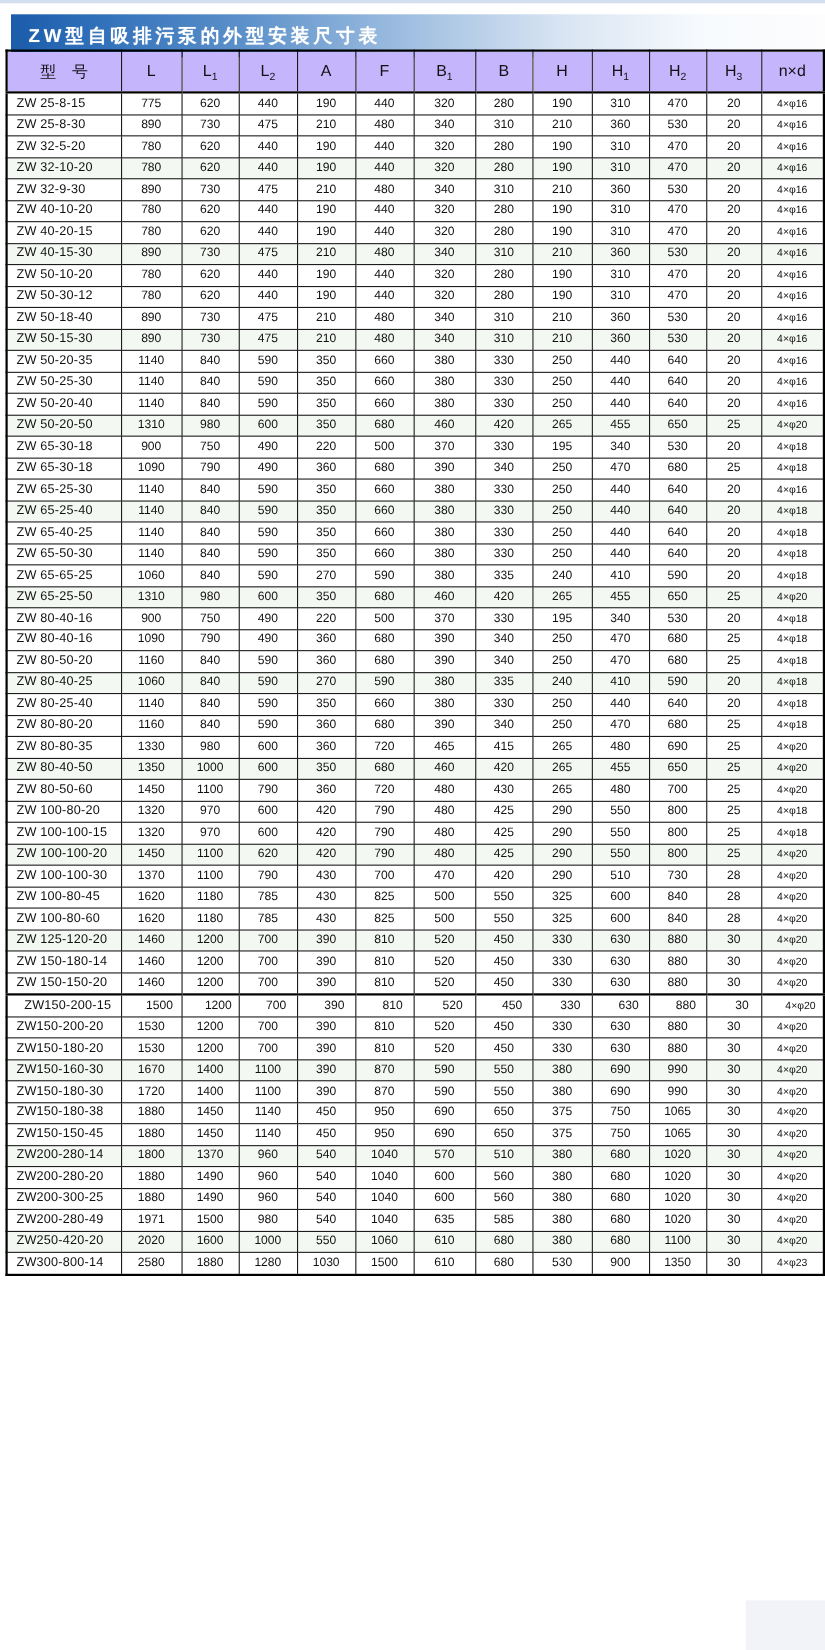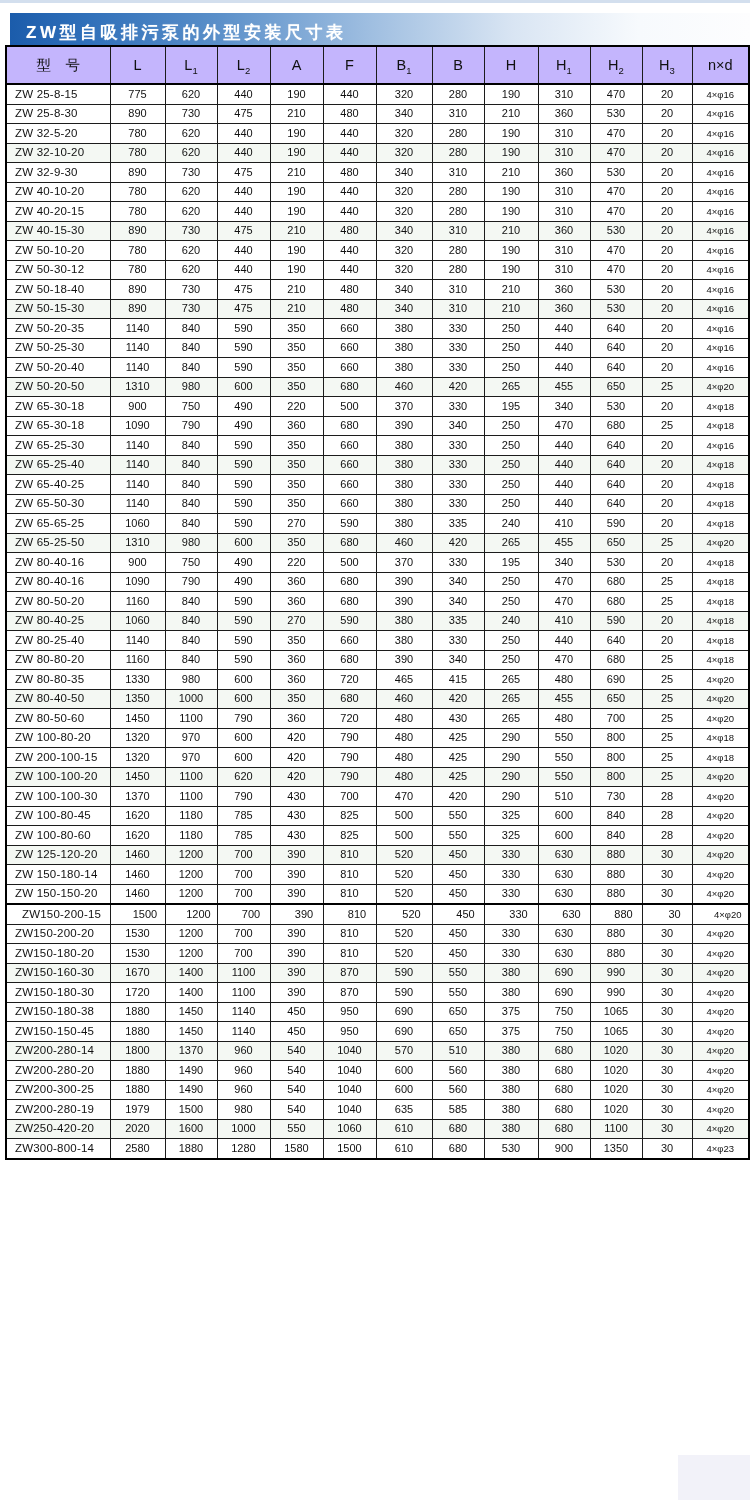--- a/index.html
+++ b/index.html
@@ -645,21 +645,21 @@
         <td>790</td>
         <td>480</td>
         <td>425</td>
         <td>290</td>
         <td>550</td>
         <td>800</td>
         <td>25</td>
         <td>4×φ18</td>
       </tr>
       <tr>
-        <td class="model">ZW 200-100-15</td>
+        <td class="model">ZW 100-100-15</td>
         <td>1320</td>
         <td>970</td>
         <td>600</td>
         <td>420</td>
         <td>790</td>
         <td>480</td>
         <td>425</td>
         <td>290</td>
         <td>550</td>
         <td>800</td>
@@ -917,22 +917,22 @@
         <td>1040</td>
         <td>600</td>
         <td>560</td>
         <td>380</td>
         <td>680</td>
         <td>1020</td>
         <td>30</td>
         <td>4×φ20</td>
       </tr>
       <tr>
-        <td class="model">ZW200-280-19</td>
-        <td>1979</td>
+        <td class="model">ZW200-280-49</td>
+        <td>1971</td>
         <td>1500</td>
         <td>980</td>
         <td>540</td>
         <td>1040</td>
         <td>635</td>
         <td>585</td>
         <td>380</td>
         <td>680</td>
         <td>1020</td>
         <td>30</td>
@@ -951,21 +951,21 @@
         <td>680</td>
         <td>1100</td>
         <td>30</td>
         <td>4×φ20</td>
       </tr>
       <tr>
         <td class="model">ZW300-800-14</td>
         <td>2580</td>
         <td>1880</td>
         <td>1280</td>
-        <td>1580</td>
+        <td>1030</td>
         <td>1500</td>
         <td>610</td>
         <td>680</td>
         <td>530</td>
         <td>900</td>
         <td>1350</td>
         <td>30</td>
         <td>4×φ23</td>
       </tr>
     </tbody>

